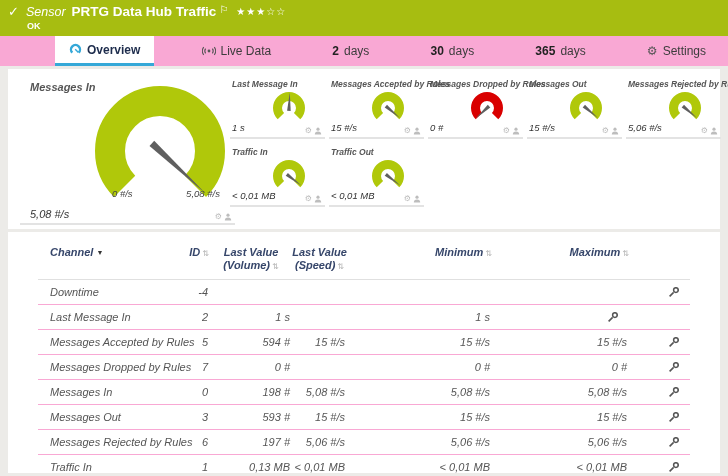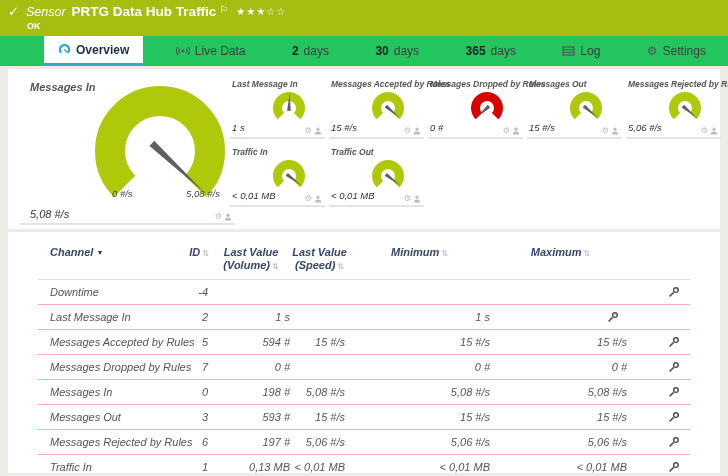--- a/index.html
+++ b/index.html
@@ -12,22 +12,22 @@
   
   .hdr{height:36px;background:#a7bd11;color:#fff;position:relative;}
   .hdr .check{position:absolute;left:8px;top:4px;font-size:13px;font-weight:bold;}
   .hdr .line1{position:absolute;left:26px;top:4px;font-size:13px;white-space:nowrap;}
   .hdr .kind{font-style:italic;font-weight:normal;margin-right:6px;font-size:12.5px;}
   .hdr .title{font-weight:bold;font-size:13.5px;}
   .hdr .flag{font-size:10px;vertical-align:top;margin-left:3px;}
   .hdr .stars{font-size:10px;letter-spacing:1px;margin-left:8px;vertical-align:1px;}
   .hdr .status{position:absolute;left:27px;top:21px;font-size:9px;font-weight:bold;}
   
-  .tabbar{height:30px;background:#22c55e;display:flex;align-items:stretch;
-    padding-left:44px;padding-right:8px;justify-content:space-between;}
+  .tabbar{height:30px;background:#f9a8d4;display:flex;align-items:stretch;
+    padding-left:55px;padding-right:8px;justify-content:space-between;}
   .tab{display:flex;align-items:center;gap:5px;padding:0 14px;font-size:12px;color:#3c3c3c;
     cursor:pointer;white-space:nowrap;}
   .tab b{font-weight:bold;color:#222;}
   .tab.active{background:#fff;border-bottom:3px solid #35a8d8;color:#1d2c4c;font-weight:bold;}
   .tab .uni-gear{font-size:12px;color:#555;line-height:1;}
   
   .panel{background:#fff;margin:0 8px;position:relative;font-style:italic;}
   .gauge-panel{margin-top:3px;height:160px;}
   .table-panel{margin-top:3px;height:241px;overflow:hidden;padding-top:14px;box-sizing:border-box;}
   
@@ -44,21 +44,21 @@
   .row1{top:8px;} .row2{top:76px;}
   .s-tile{width:95px;height:60px;position:relative;border-bottom:2px solid #e3e3e3;}
   .s-tile .t-title{position:absolute;left:2px;top:2px;font-size:8.5px;font-weight:bold;color:#555;white-space:nowrap;}
   .s-tile .t-gauge{position:absolute;right:14px;top:12px;}
   .s-tile .t-value{position:absolute;left:2px;bottom:4px;font-size:9.5px;color:#333;white-space:nowrap;}
   
   .tbl{margin:0 30px;}
   .trow{display:grid;grid-template-columns:150px 22px 82px 55px 145px 137px 1fr;align-items:center;}
   .thead{border-bottom:1px solid #e0e0e0;padding-bottom:6px;align-items:start;}
   .thead .hc{font-size:11px;font-weight:bold;color:#36466a;line-height:13px;}
-  .hc.al-l{text-align:left;padding-left:12px;} .hc.al-c{text-align:center;} .hc.al-r{text-align:center;}
+  .hc.al-l{text-align:left;padding-left:12px;} .hc.al-c{text-align:center;} .hc.al-r{text-align:right;}
   .sorter{font-size:8px;color:#b3b3b3;font-weight:normal;margin-left:2px;}
   .sort-active{font-size:7px;color:#333;margin-left:3px;vertical-align:1px;}
   .drow{height:24px;border-bottom:1px solid #f9a8d4;font-size:11px;color:#555;}
   .dc{text-align:right;padding-right:2px;white-space:nowrap;}
   .dc.ch{text-align:left;padding-left:12px;}
   .dc.ic{padding-right:10px;display:flex;justify-content:flex-end;cursor:pointer;}
 </style>
 </head>
 <body>
 
@@ -94,28 +94,20 @@
       <b>2</b>
       <span class="tab-label">days</span>
     </div>
     <div class="tab">
       <b>30</b>
       <span class="tab-label">days</span>
     </div>
     <div class="tab">
       <b>365</b>
       <span class="tab-label">days</span>
-    </div>
-    <div class="tab">
-      <svg width="13" height="12" viewBox="0 0 13 12">
-        <rect x="1" y="2" width="11" height="8" fill="none" stroke="#555" stroke-width="1.2"></rect>
-        <line x1="1" y1="4.7" x2="12" y2="4.7" stroke="#555" stroke-width="1"></line>
-        <line x1="1" y1="7.3" x2="12" y2="7.3" stroke="#555" stroke-width="1"></line>
-      </svg>
-      <span class="tab-label">Log</span>
     </div>
     <div class="tab">
       <span class="uni-gear">⚙</span>
       <span class="tab-label">Settings</span>
     </div>
   </div>
 
 <div class="panel gauge-panel">
   <div class="big-tile">
     <div class="t-title">Messages In</div>

